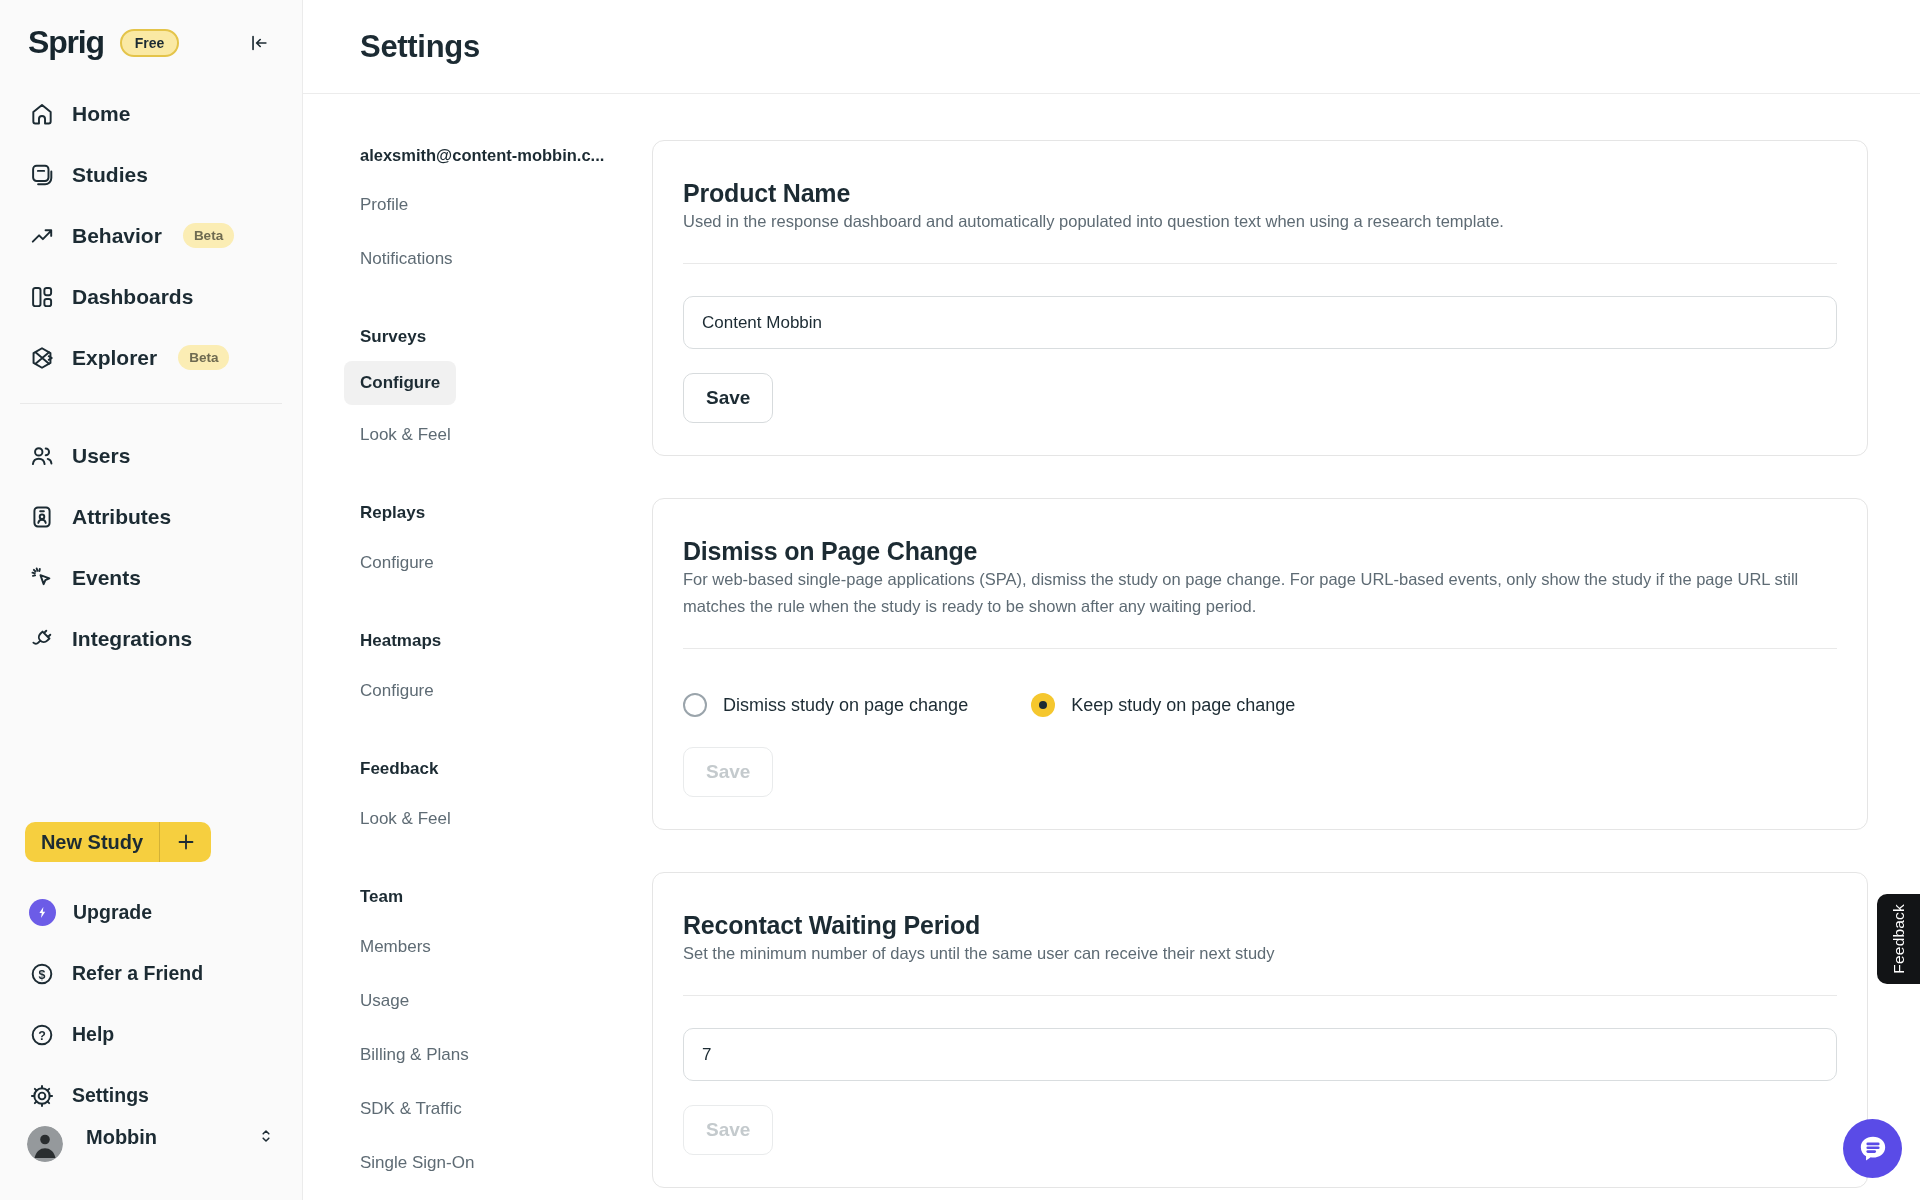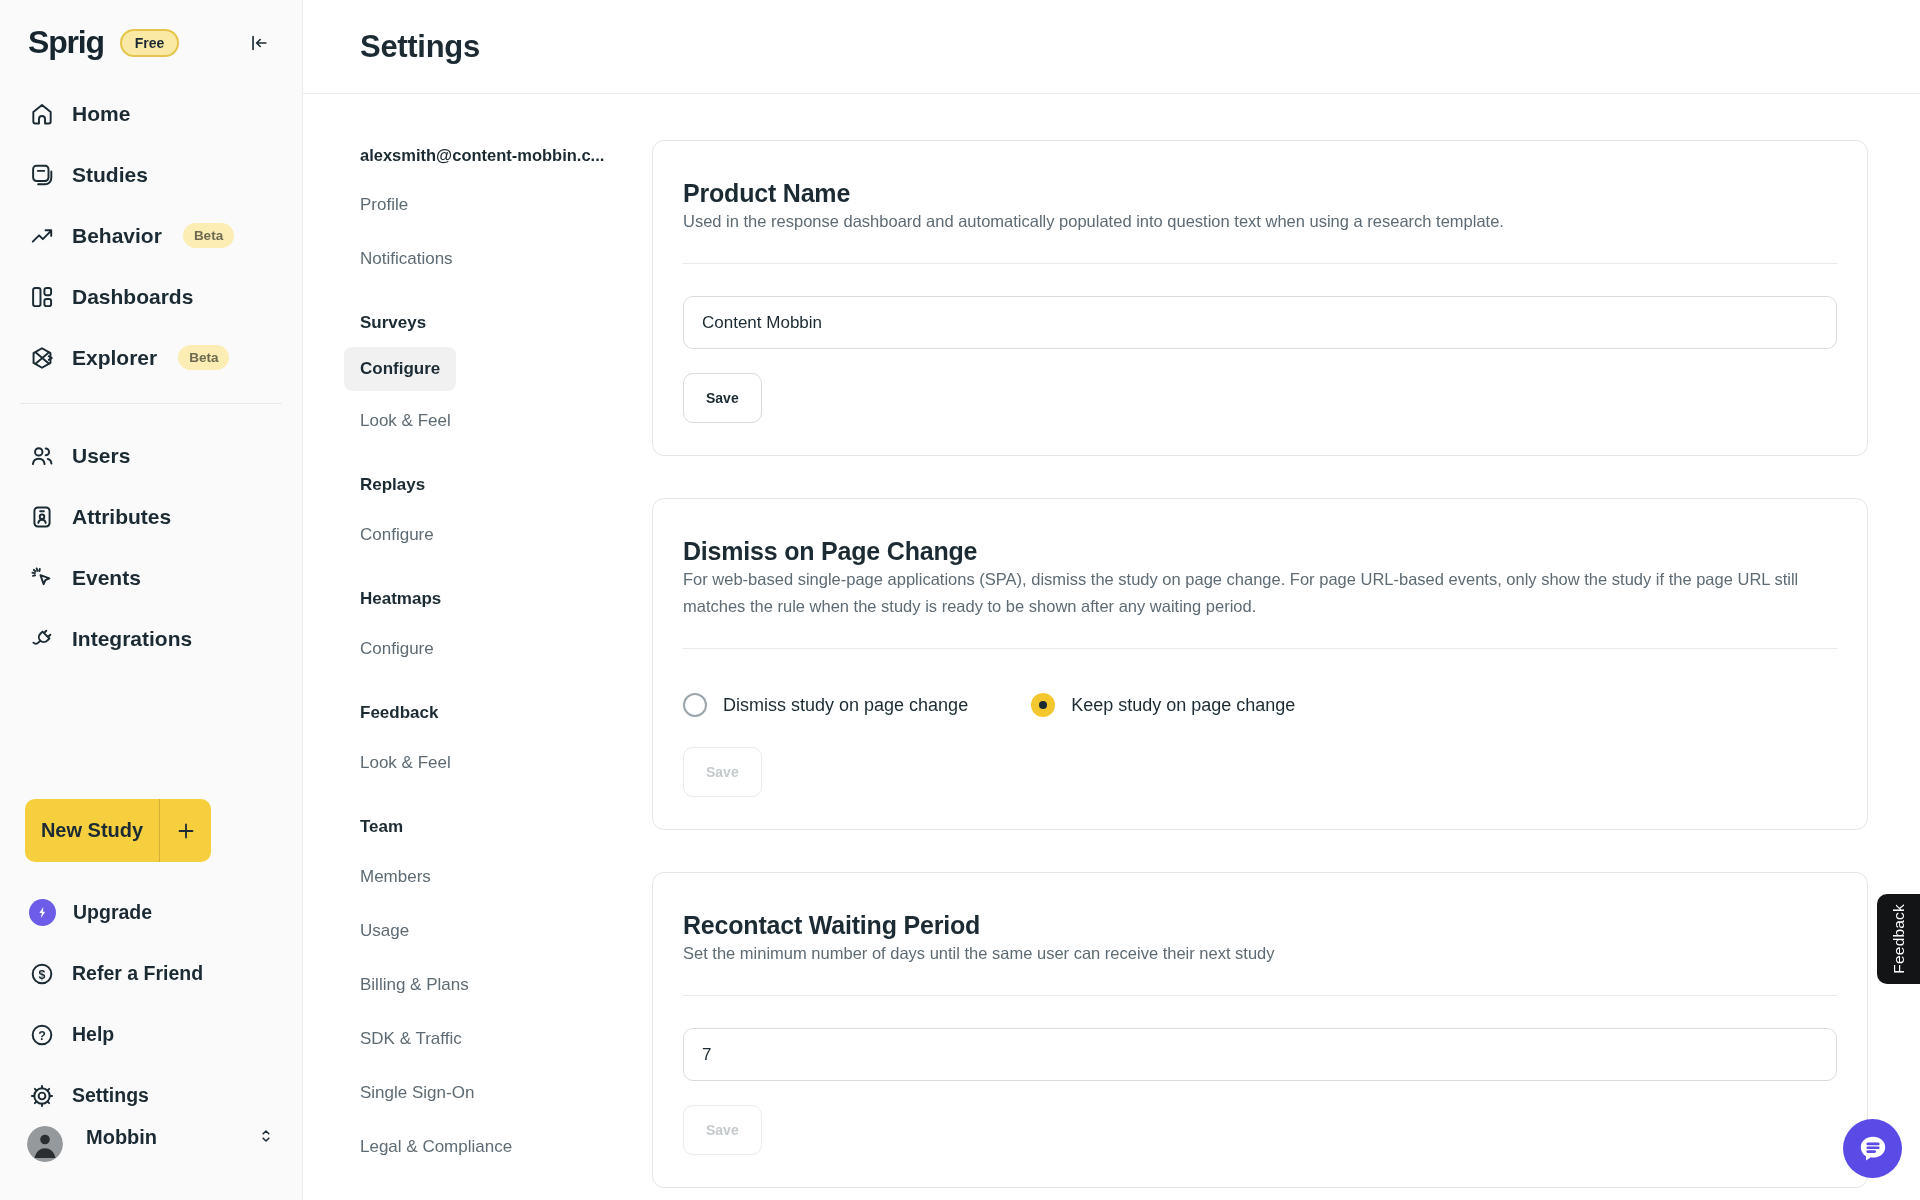--- a/index.html
+++ b/index.html
@@ -31,21 +31,21 @@
   }
   .nav-item svg { width:26px; height:26px; flex:none; }
   .badge-beta {
     font-size:13.5px; font-weight:700; color:#6E6A50; background:#FBEDB4;
     border-radius:13px; padding:5px 11px; margin-left:4px;
   }
   .sidebar-divider { height:1px; background:#E9E9E9; margin:15px 20px; }
   .flex-spacer { flex:1; }
 
   .new-study {
-    display:flex; align-items:center; margin:0 0 14px 25px; width:186px; height:63px;
+    display:flex; align-items:center; margin:0 0 14px 25px; width:186px; height:40px;
     background:#F6CF3F; border:none; border-radius:10px; cursor:pointer;
     font-family:inherit; font-size:20px; font-weight:600; color:#1C2B33; padding:0;
   }
   .new-study .ns-label { flex:1; text-align:center; }
   .new-study .ns-sep { width:1px; align-self:stretch; background:rgba(0,0,0,0.14); }
   .new-study .ns-plus { width:51px; display:grid; place-items:center; }
   .new-study .ns-plus svg { width:24px; height:24px; }
 
   .utility .nav-item { font-size:19.5px; height:61px; }
   .upgrade-circle {
@@ -72,38 +72,38 @@
 
   
   .settings-nav { width:349px; flex:none; padding:52px 0 0 57px; font-size:17px; }
   .sn-email { font-size:16.5px; font-weight:700; color:#1C2B33; white-space:nowrap; }
   .sn-item { color:#5E6B74; cursor:pointer; }
   .sn-heading { color:#1C2B33; font-weight:700; cursor:default; }
   .sn-pill {
     display:inline-block; background:#F1F1F1; border-radius:8px;
     padding:12px 16px; margin-left:-16px; color:#1C2B33; font-weight:600;
   }
-  .mt30 { margin-top:30px; } .mt34 { margin-top:34px; } .mt42 { margin-top:44px; }
+  .mt30 { margin-top:30px; } .mt34 { margin-top:34px; } .mt42 { margin-top:58px; }
   .mt14 { margin-top:14px; } .mt20 { margin-top:20px; }
 
   
   .cards { flex:1; min-width:0; padding:46px 52px 0 0; display:flex; flex-direction:column; gap:42px; }
   .card { background:#fff; border:1px solid #E5E5E5; border-radius:12px; padding:38px 30px 32px; }
   .card-title { font-size:25px; font-weight:700; letter-spacing:-0.2px; }
   .card-desc { font-size:16.5px; line-height:27px; color:#5E6B74; max-width:1170px; }
   .card-divider { height:1px; background:#E9E9E9; margin-top:28px; }
   .text-input {
     display:block; margin-top:32px; width:100%; height:53px; border:1px solid #D9DDDF;
     border-radius:10px; padding:0 18px; font-size:17px; color:#1C2B33;
     font-family:inherit; background:#fff; outline:none;
   }
   .save-btn {
     margin-top:24px; height:50px; padding:0 22px; border-radius:10px;
     border:1px solid #D7DBDD; background:#fff; font-family:inherit;
-    font-size:14px; font-weight:600; color:#1C2B33; cursor:pointer;
+    font-size:19px; font-weight:600; color:#1C2B33; cursor:pointer;
   }
   .save-btn.disabled { border-color:#E9EBEC; color:#C4CACD; cursor:default; }
 
   .radio-row { margin-top:44px; display:flex; align-items:center; gap:63px; }
   .radio-opt { display:flex; align-items:center; gap:16px; font-size:18px; cursor:pointer; }
   .radio { width:24px; height:24px; border-radius:50%; flex:none; position:relative; }
   .radio.off { border:2px solid #9AA4AB; background:#fff; }
   .radio.on { background:#F5C72E; }
   .radio.on::after {
     content:""; position:absolute; left:50%; top:50%; width:8px; height:8px;

